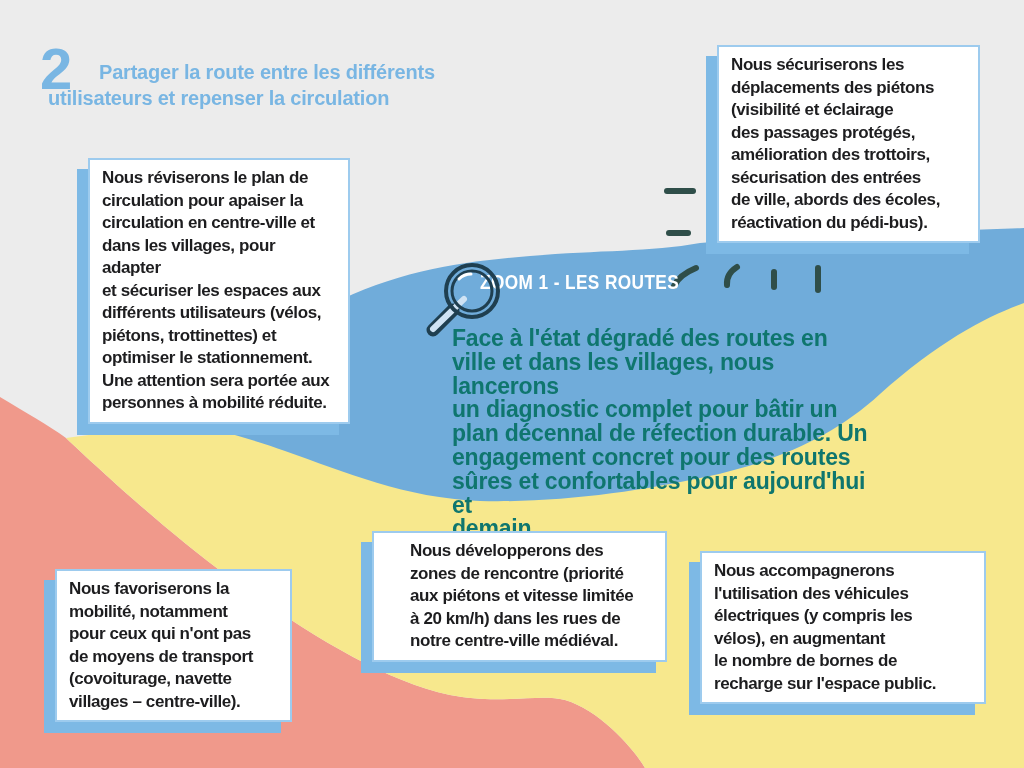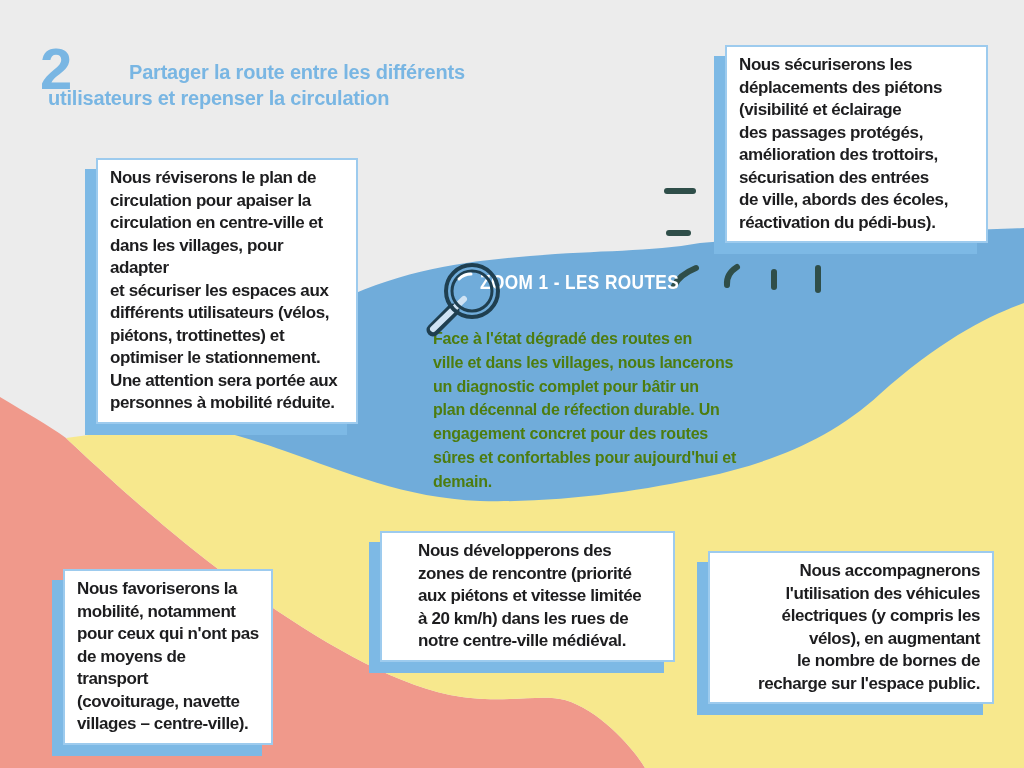--- a/index.html
+++ b/index.html
@@ -9,44 +9,44 @@
     font-family:"Liberation Sans", sans-serif;
   }
   .bg-svg { position:absolute; left:0; top:0; z-index:0; }
 
   .title-num {
     position:absolute; left:40px; top:40px; z-index:2;
     font-size:58px; font-weight:bold; line-height:1; color:#79b6e3;
   }
   .title-line { position:absolute; z-index:2; font-size:20px; font-weight:bold;
     color:#79b6e3; letter-spacing:-0.2px; white-space:nowrap; }
-  .title-l1 { left:99px; top:61px;margin-left:30px; }
+  .title-l1 { left:99px; top:61px; }
   .title-l2 { left:48px; top:87px;text-align:center; }
 
   .textbox {
     position:absolute; z-index:4; box-sizing:border-box;
     background:#ffffff; border:2px solid #9dcbee;
     box-shadow:-11px 11px 0 #7db9e5;
     color:#1d1d1f; font-weight:bold; font-size:17px; line-height:22.5px;
-    letter-spacing:-0.4px; white-space:pre-line; padding:7px 12px;margin-left:8px;
+    letter-spacing:-0.4px; white-space:pre-line; padding:7px 12px;
   }
   .box-pietons   { left:717px; top:45px;  width:263px; }
   .box-plan      { left:88px;  top:158px; width:262px; }
   .box-zones     { left:372px; top:531px; width:295px;padding-left:36px; }
-  .box-mobilite  { left:55px;  top:569px; width:210px; }
-  .box-vehicules { left:700px; top:551px; width:286px;text-align:right; }
+  .box-mobilite  { left:55px;  top:569px; width:237px; }
+  .box-vehicules { left:700px; top:551px; width:286px; }
 
   .zoom-label {
     position:absolute; left:480px; top:270px; z-index:2;
     color:#ffffff; font-weight:bold; font-size:21px; letter-spacing:0.5px;
     transform:scaleX(0.82); transform-origin:left top; white-space:nowrap;
   }
   .zoom-body {
-    position:absolute; left:433px; top:327px; width:420px; z-index:2;
-    color:#4d7c0f; font-weight:bold; font-size:16px; line-height:23.8px;
+    position:absolute; left:452px; top:327px; width:420px; z-index:2;
+    color:#0f766e; font-weight:bold; font-size:23px; line-height:23.8px;
     letter-spacing:-0.2px; white-space:pre-line;
   }
   .magnifier { position:absolute; left:418px; top:250px; z-index:3; }
 </style>
 </head>
 <body>
 
 <div class="canvas">
 
   <svg class="bg-svg" width="1024" height="768" viewBox="0 0 1024 768">

